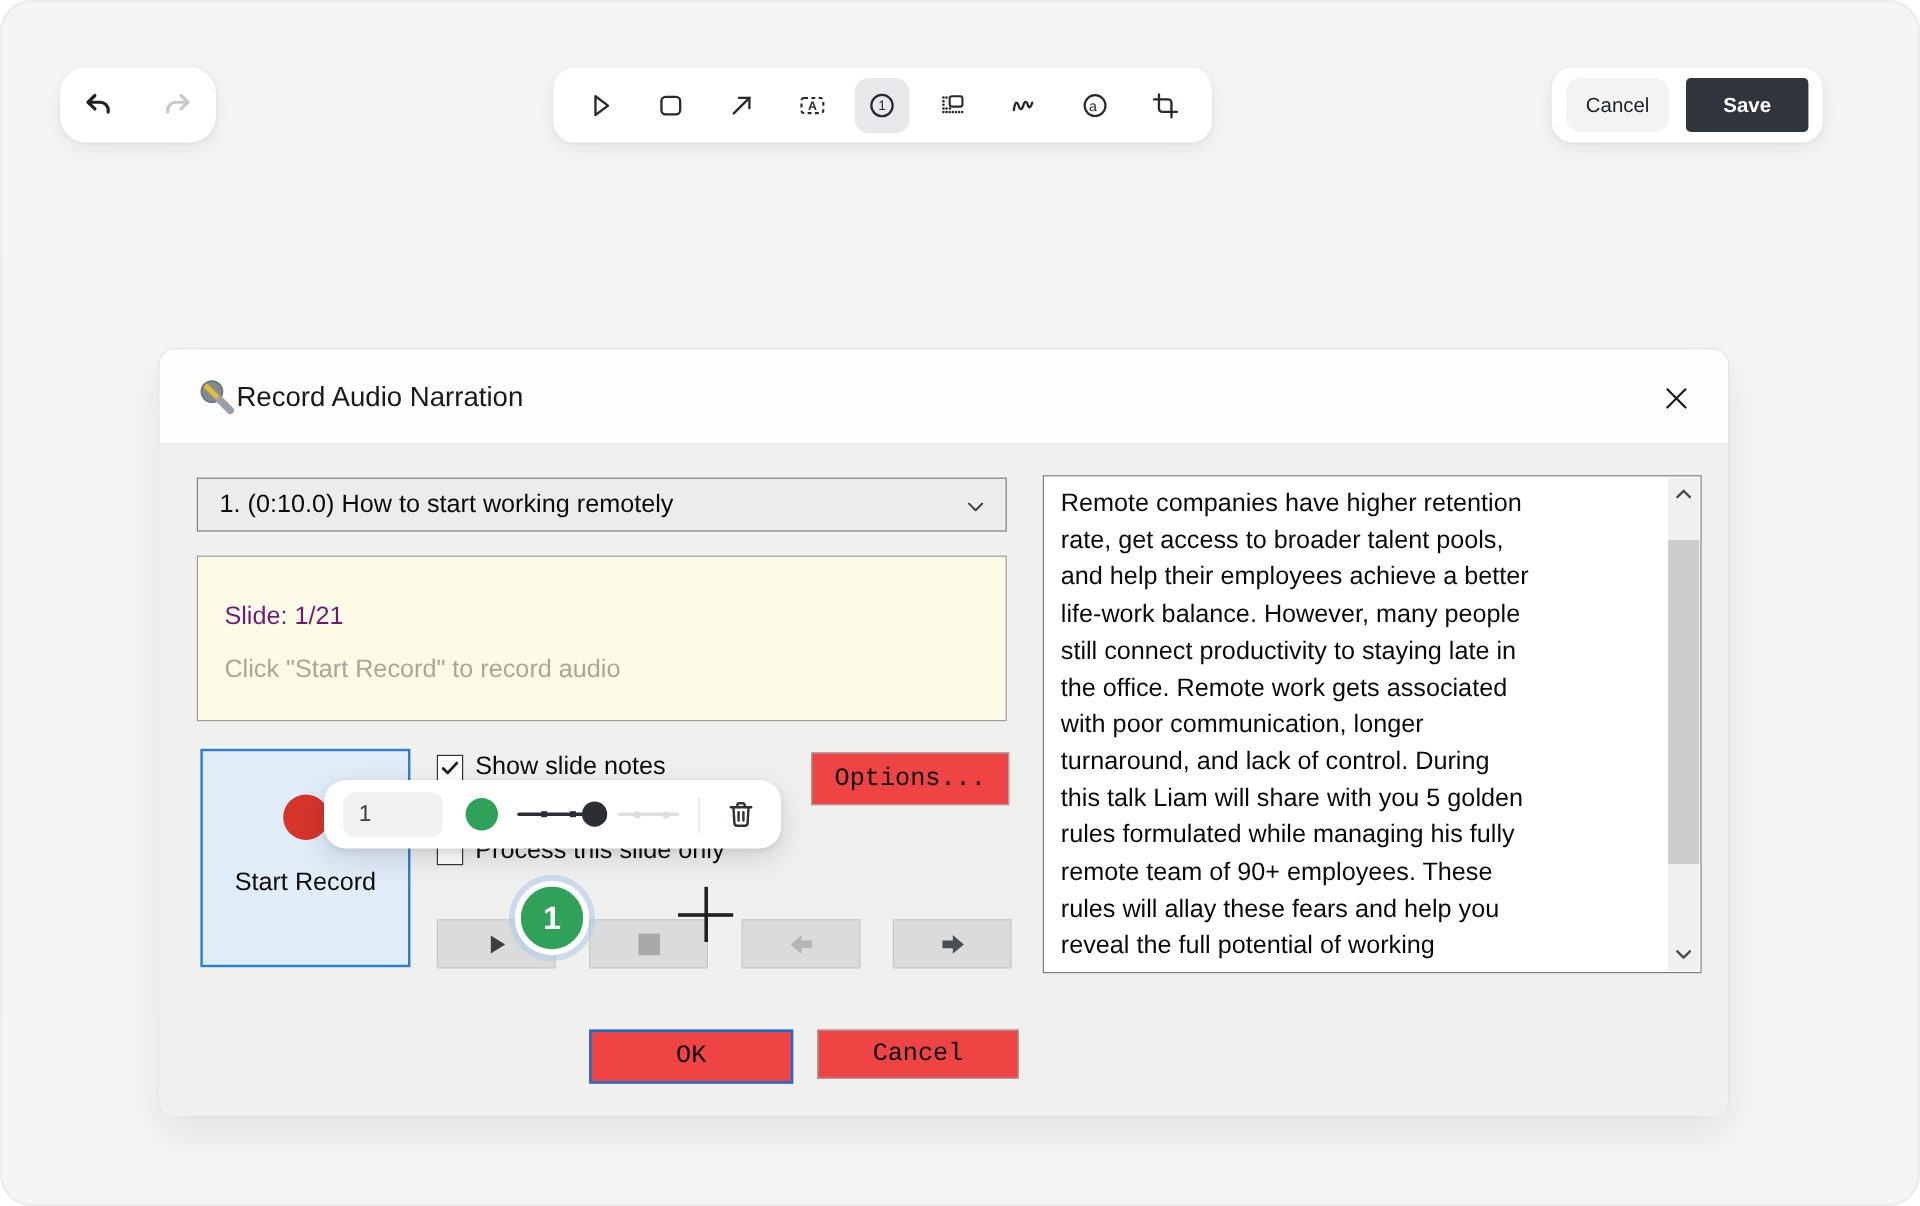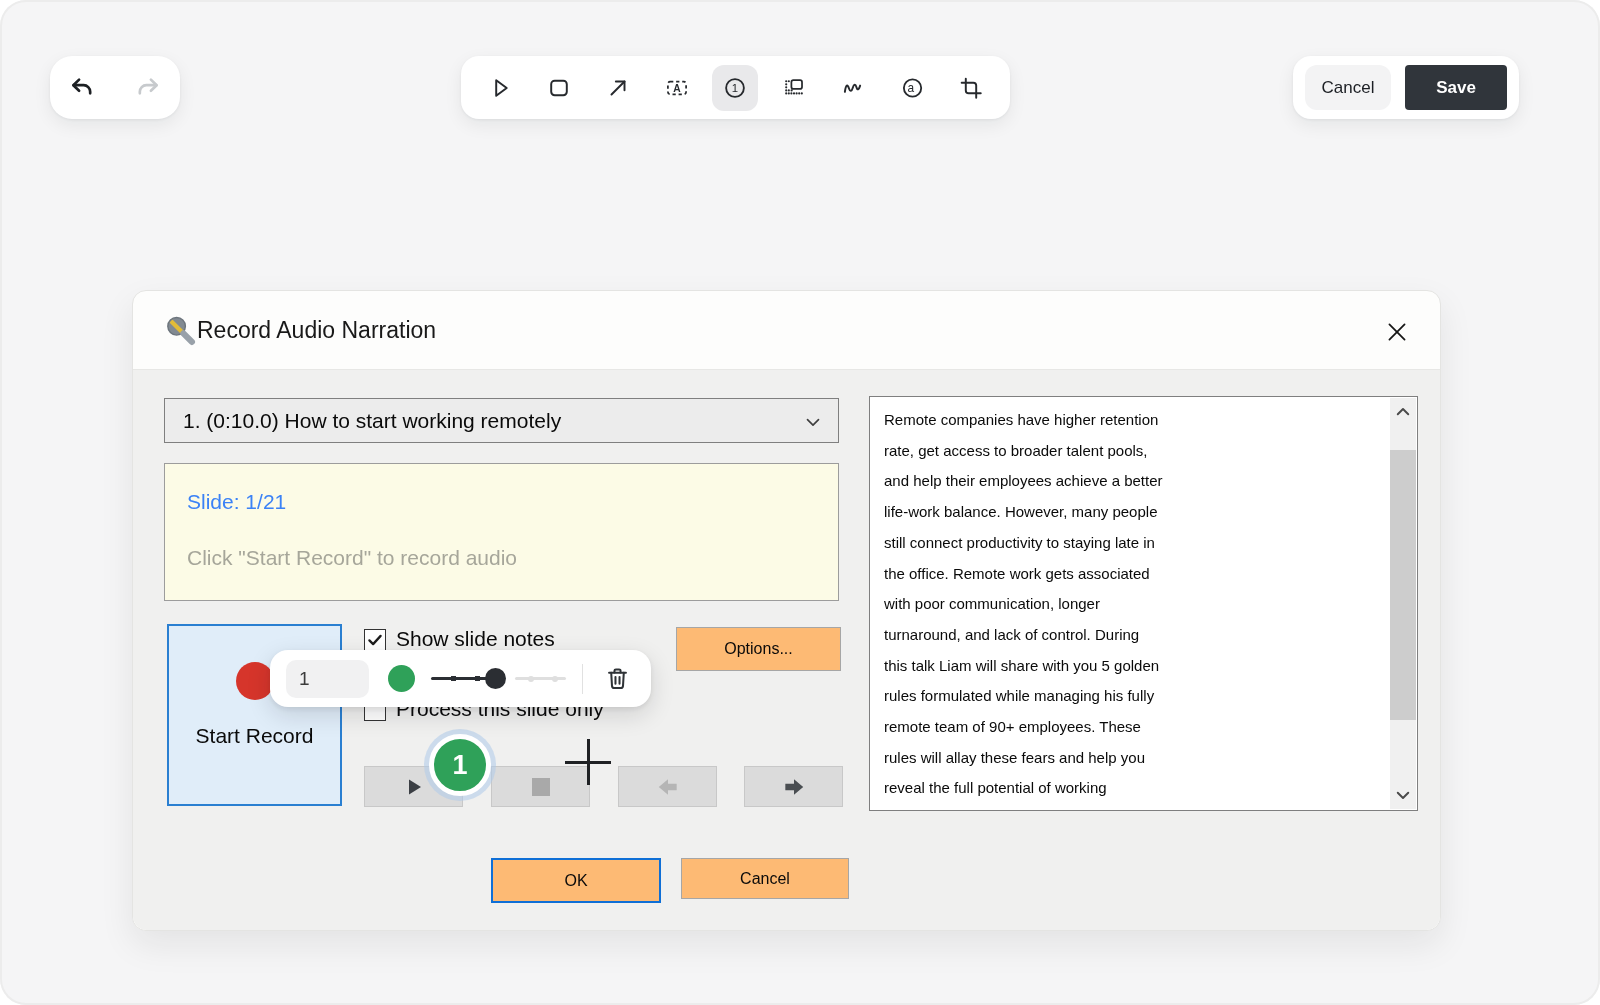--- a/index.html
+++ b/index.html
@@ -39,50 +39,50 @@
                  border-top:1px solid #e7e7e5; border-radius:0 0 14px 14px; }
 
   
   .combo { position:absolute; left:31px; top:107px; width:675px; height:45px; background:#ececec;
            border:1px solid #7f7f7f; display:flex; align-items:center; padding-left:18px;
            font-size:21px; color:#0a0a0a; cursor:pointer; }
   .combo .chev { position:absolute; right:14px; top:12px; }
 
   .slide-panel { position:absolute; left:31px; top:172px; width:675px; height:138px; background:#fcfbe6;
                  border:1px solid #9c9c9c; }
-  .slide-counter { position:absolute; left:22px; top:26px; font-size:21px; color:#3b82f6; }
+  .slide-counter { position:absolute; left:22px; top:38px; font-size:21px; color:#701a75; }
   .slide-hint { position:absolute; left:22px; top:82px; font-size:21px; color:#a6a69a; }
 
   .start-record { position:absolute; left:34px; top:333px; width:175px; height:182px; background:#e0edf9;
                   border:2px solid #2a7fd1; cursor:pointer; font-family:inherit; }
   .rec-dot { position:absolute; left:50%; top:55px; transform:translate(-50%,-50%); width:38px; height:38px;
              border-radius:50%; background:#d6352b; }
   .start-record-label { position:absolute; left:0; right:0; top:98px; text-align:center; font-size:21px; color:#0a0a0a; }
 
   .cb { position:absolute; display:flex; align-items:flex-end; gap:10px; cursor:pointer; }
   .cb-box { width:22px; height:22px; background:#ffffff; border:1.5px solid #333333; display:flex;
             align-items:center; justify-content:center; flex:none; }
   .cb-label { font-size:21px; color:#0a0a0a; white-space:nowrap; }
   .cb1 { left:231px; top:336px; }
   .cb2 { left:231px; top:406px; }
 
-  .win-btn { background:#fdba74; border:1px solid #a6a6a6; font-size:16px; color:#0a0a0a;
-             font-family:Liberation Sans, sans-serif; cursor:pointer; position:absolute; }
+  .win-btn { background:#ef4444; border:1px solid #a6a6a6; font-size:21px; color:#0a0a0a;
+             font-family:Liberation Mono, monospace; cursor:pointer; position:absolute; }
   .btn-options { left:543px; top:336px; width:165px; height:44px; }
   .btn-ok { left:358px; top:567px; width:170px; height:45px; border:2px solid #0f6fd6; }
   .btn-cancel-dlg { left:548px; top:567px; width:168px; height:41px; }
 
   .pb-btn { position:absolute; top:475px; width:99px; height:41px; background:#dbdbdb; border:1px solid #c8c8c8;
             display:flex; align-items:center; justify-content:center; cursor:pointer; }
   .pb-play { left:231px; } .pb-stop { left:358px; } .pb-back { left:485px; } .pb-fwd { left:611px; }
   .stop-square { width:18px; height:18px; background:#a9a9a9; }
 
   .notes { position:absolute; left:736px; top:105px; width:549px; height:415px; background:#ffffff;
            border:1px solid #7f7f7f; }
-  .notes-text { position:absolute; left:14px; top:8px; right:34px; bottom:6px; font-size:15px;
+  .notes-text { position:absolute; left:14px; top:8px; right:34px; bottom:6px; font-size:21px;
                 line-height:30.7px; color:#0a0a0a; white-space:pre-line; overflow:hidden; }
   .scrollbar { position:absolute; top:1px; right:1px; bottom:1px; width:26px; background:#f0f0f0; }
   .scroll-arrow { position:absolute; left:0; width:26px; height:28px; display:flex; align-items:center;
                   justify-content:center; cursor:pointer; }
   .scroll-up { top:0; } .scroll-down { bottom:0; }
   .scroll-thumb { position:absolute; left:0; width:26px; top:52px; height:270px; background:#cdcdcd; cursor:grab; }
 
   
   .anno-bar { position:absolute; left:270px; top:650px; width:381px; height:57px; background:#ffffff;
               border-radius:18px; box-shadow:0 8px 24px rgba(20,24,31,.14), 0 2px 5px rgba(20,24,31,.08);

